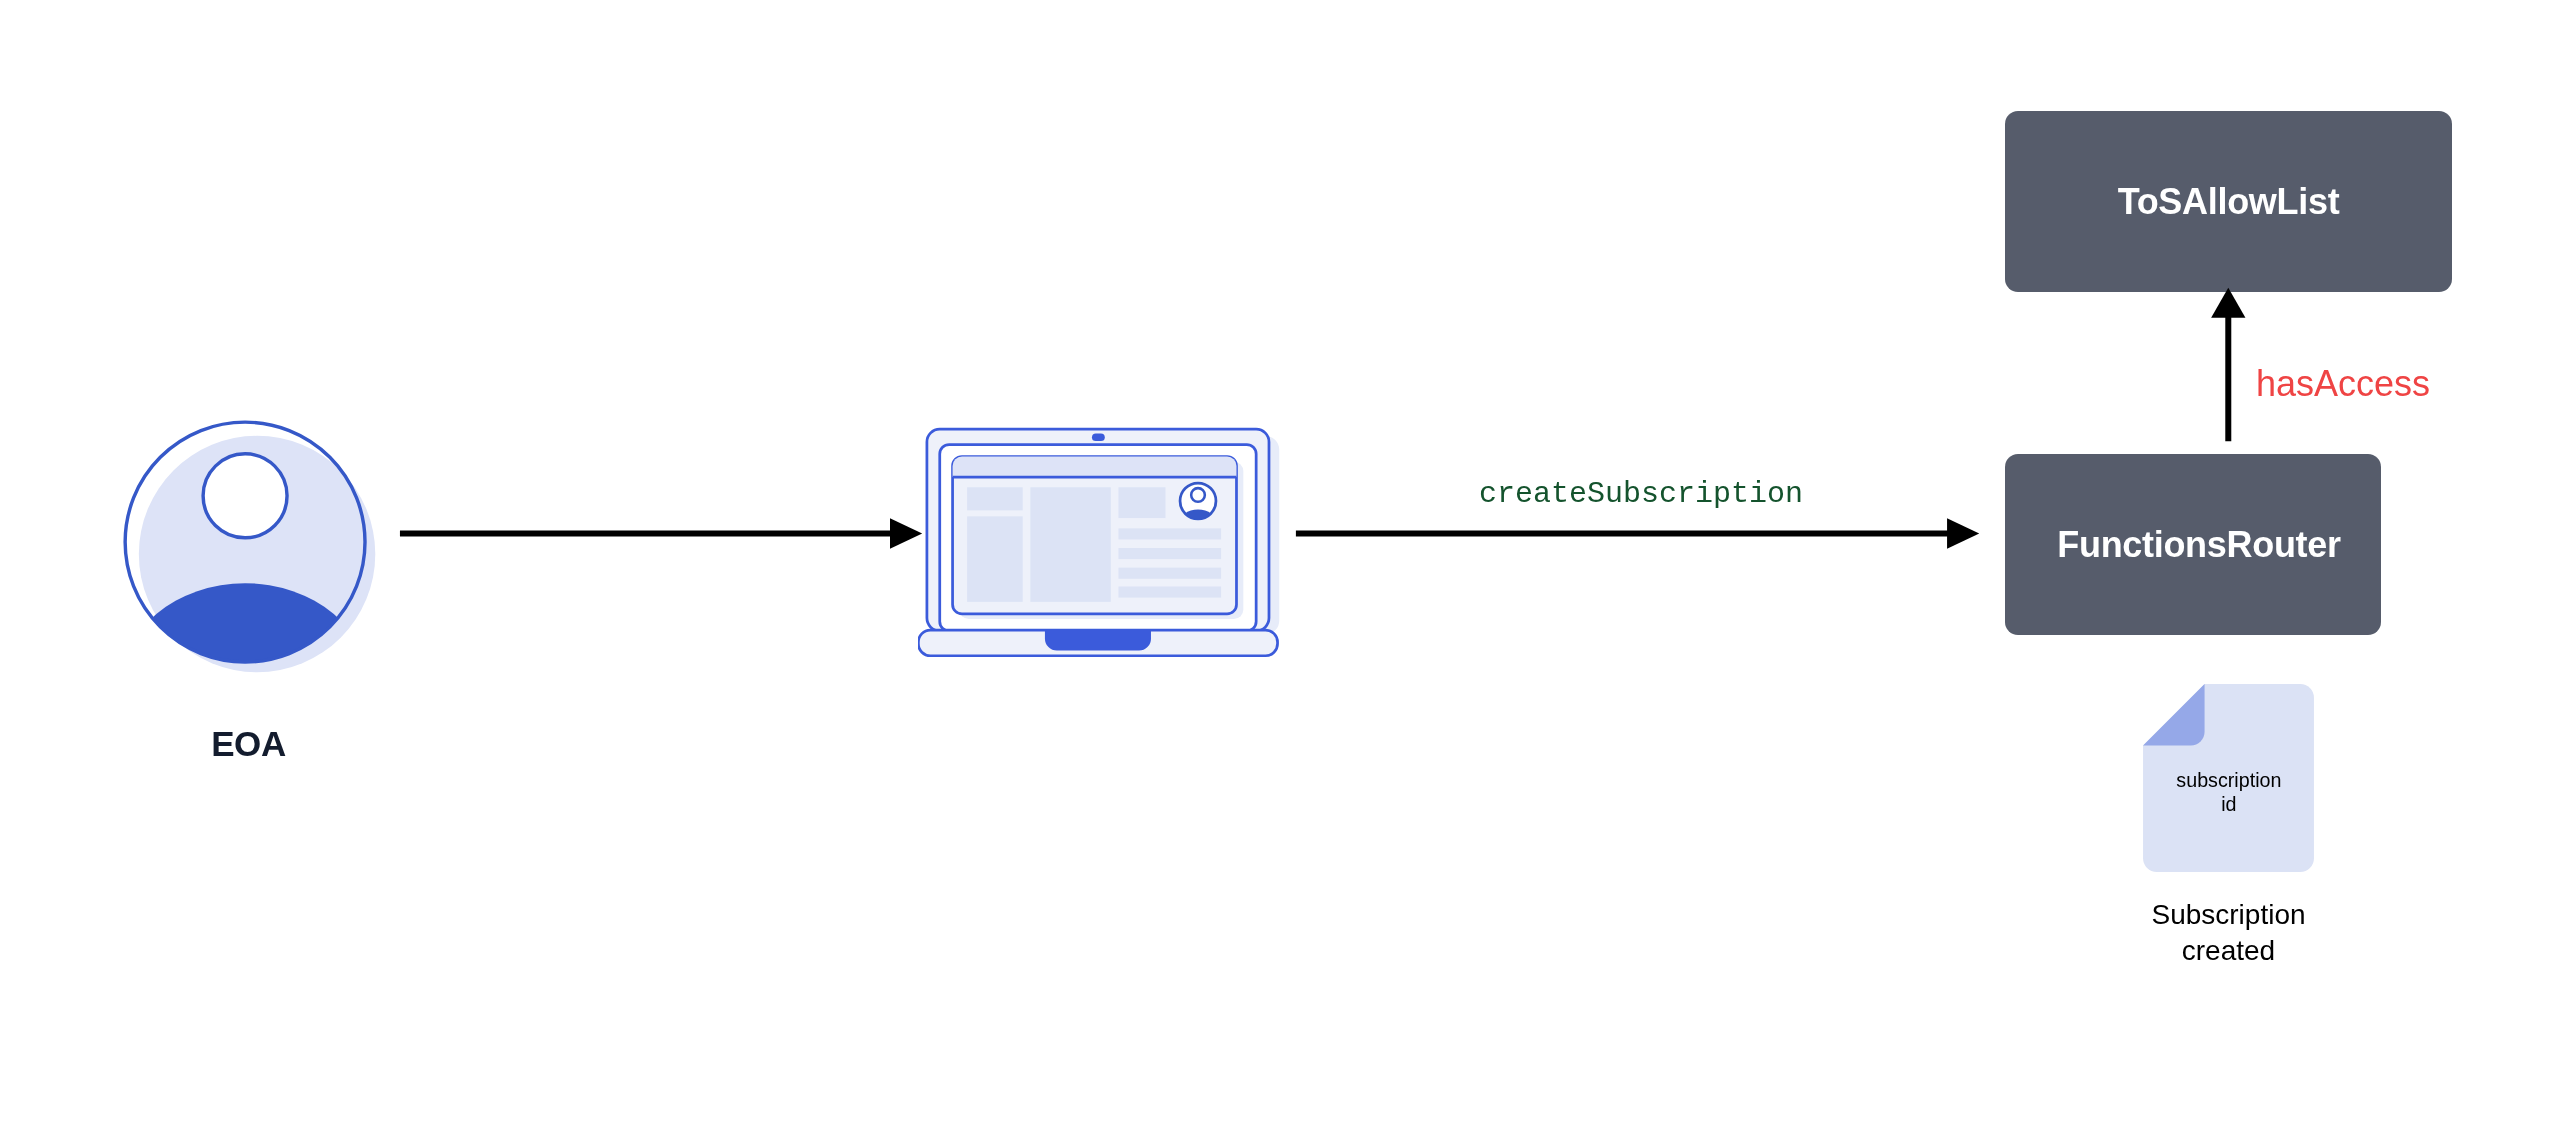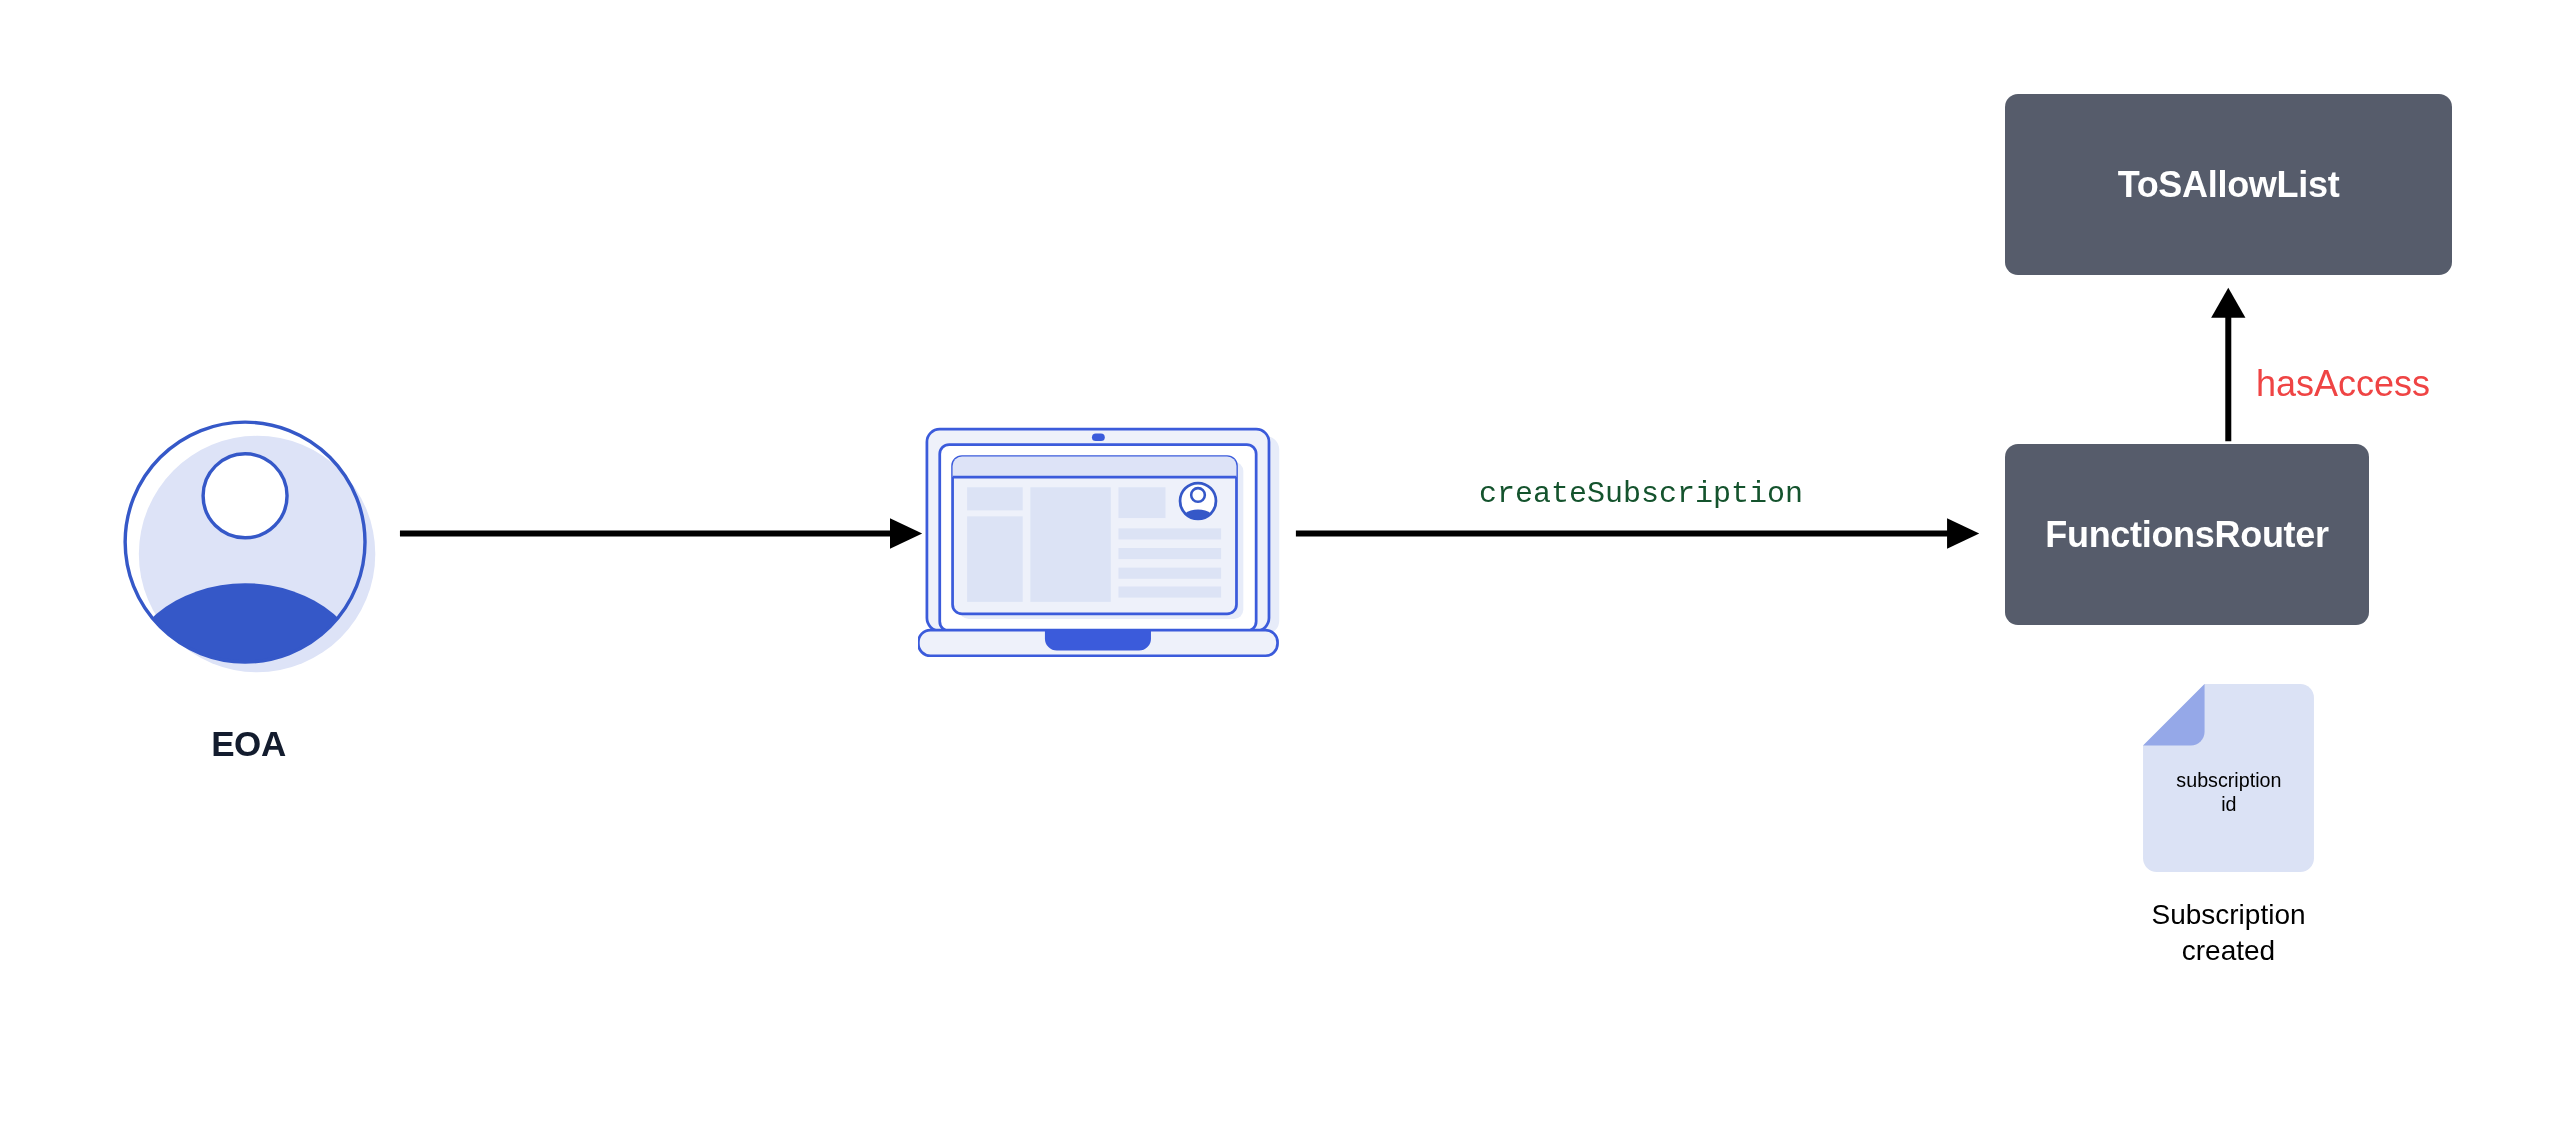--- a/index.html
+++ b/index.html
@@ -48,22 +48,22 @@
     background: #565c6b;
   }
   .contract-box .box-text {
     color: #ffffff;
     font-family: "Liberation Sans", sans-serif;
     font-weight: bold;
     font-size: 36px;
     letter-spacing: -0.3px;
     white-space: nowrap;
   }
-  #box-tos-allow-list { left: 2005px; top: 94px; width: 447px; height: 181px; }
-  #box-functions-router { left: 2005px; top: 444px; width: 364px; height: 181px; }
+  #box-tos-allow-list { left: 2005px; top: 111px; width: 447px; height: 181px; }
+  #box-functions-router { left: 2005px; top: 454px; width: 364px; height: 181px; padding-left: 12px; }
 
   
   .arrow-svg { position: absolute; overflow: visible; }
   #arrow-eoa-frontend { left: 394px; top: 514px; width: 535px; height: 39px; }
   #arrow-frontend-router { left: 1289px; top: 514px; width: 698px; height: 39px; }
   #arrow-router-tos { left: 2206px; top: 287px; width: 48px; height: 156px; }
 
   
   .edge-label-mono {
     position: absolute;

